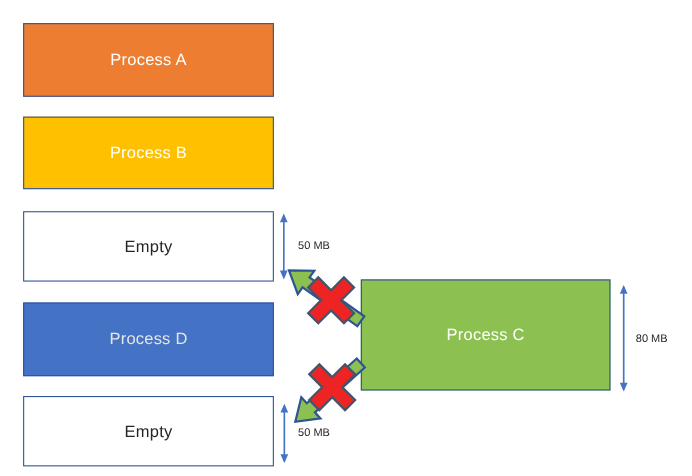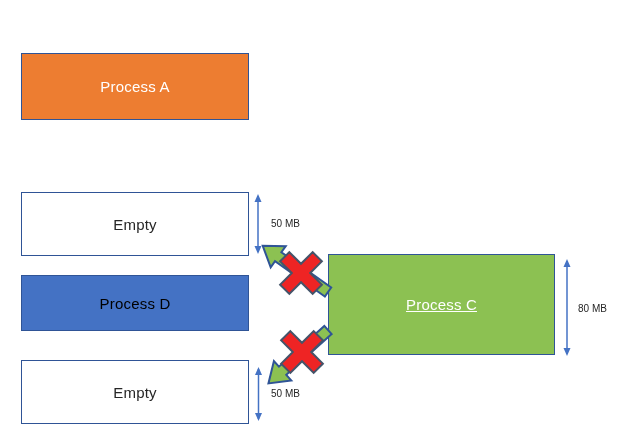--- a/index.html
+++ b/index.html
@@ -21,21 +21,21 @@
     align-items: center;
     justify-content: center;
     font-size: 15px;
     letter-spacing: 0.2px;
   }
   .block .lbl { pointer-events: none; }
 
   .blk-a { left: 21px; top: 21px;  width: 228px; height: 67px; color: #ffffff; }
   .blk-b { left: 21px; top: 106px; width: 228px; height: 66px; color: #ffffff; }
   .blk-e1{ left: 21px; top: 192px; width: 228px; height: 64px; color: #262626; }
-  .blk-d { left: 21px; top: 275px; width: 228px; height: 56px; color: #000000; }
+  .blk-d { left: 21px; top: 275px; width: 228px; height: 67px; color: #e5e5e5; }
   .blk-e2{ left: 21px; top: 360px; width: 228px; height: 64px; color: #262626; }
   .blk-c { left: 328px; top: 254px; width: 227px; height: 101px; color: #ffffff; }
 
   .measure-label {
     position: absolute;
     font-size: 10px;
     color: #262626;
     white-space: nowrap;
   }
   .m-top    { left: 271px; top: 218px; }
@@ -47,38 +47,41 @@
     left: 0; top: 0;
     width: 629px; height: 433px;
     pointer-events: none;
   }
 </style>
 </head>
 <body>
 
 <div class="stage">
 
-  <div class="block blk-a" style="background-color: rgb(237, 125, 49); margin-top: 32px;">
+  <div class="block blk-a" style="background-color: rgb(237, 125, 49);">
     <span class="lbl">Process A</span>
   </div>
 
+  <div class="block blk-b" style="background-color: rgb(255, 192, 0);">
+    <span class="lbl">Process B</span>
+  </div>
 
   <div class="block blk-e1" style="background-color: rgb(255, 255, 255);">
     <span class="lbl">Empty</span>
   </div>
 
   <div class="block blk-d" style="background-color: rgb(68, 114, 196);">
     <span class="lbl">Process D</span>
   </div>
 
   <div class="block blk-e2" style="background-color: rgb(255, 255, 255);">
     <span class="lbl">Empty</span>
   </div>
 
-  <div class="block blk-c" style="background-color: rgb(140, 193, 82); text-decoration: underline;">
+  <div class="block blk-c" style="background-color: rgb(140, 193, 82);">
     <span class="lbl">Process C</span>
   </div>
 
   <span class="measure-label m-top">50 MB</span>
   <span class="measure-label m-bottom">50 MB</span>
   <span class="measure-label m-right">80 MB</span>
 
   <svg class="overlay" viewBox="0 0 629 433">
     <defs>
       <marker id="ah" markerWidth="9" markerHeight="9" refX="6.5" refY="4" orient="auto-start-reverse" markerUnits="userSpaceOnUse">

